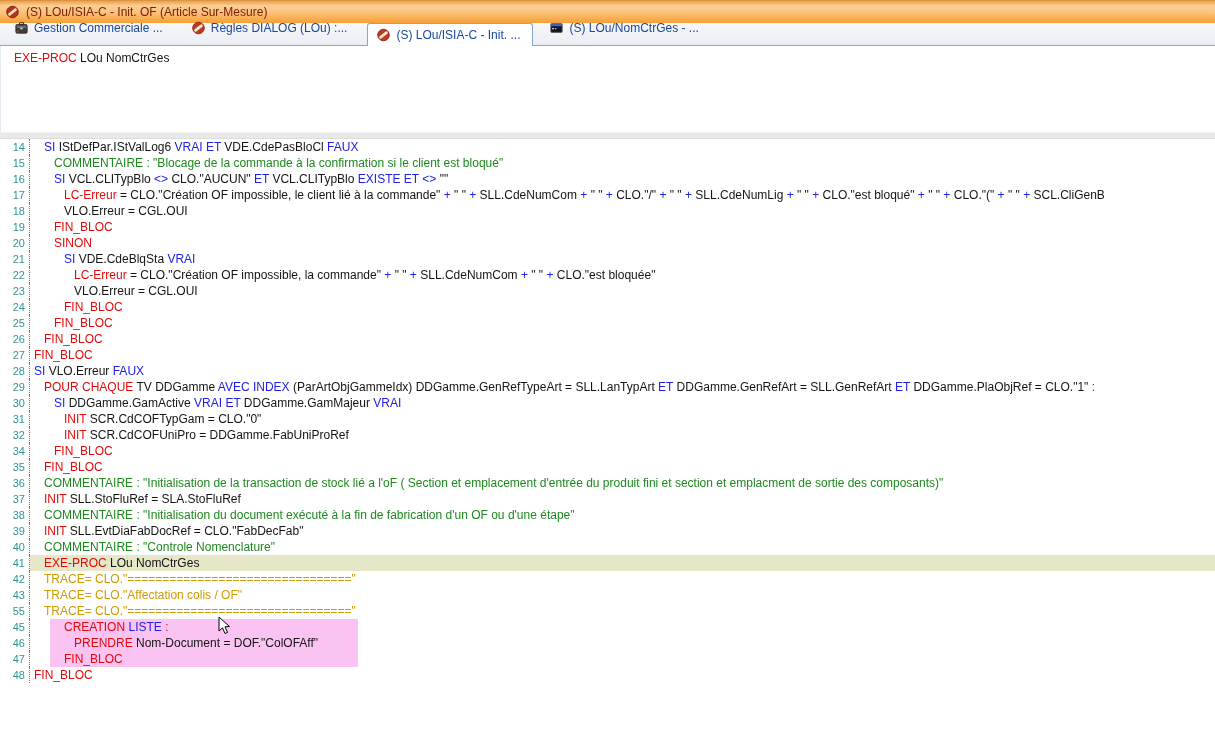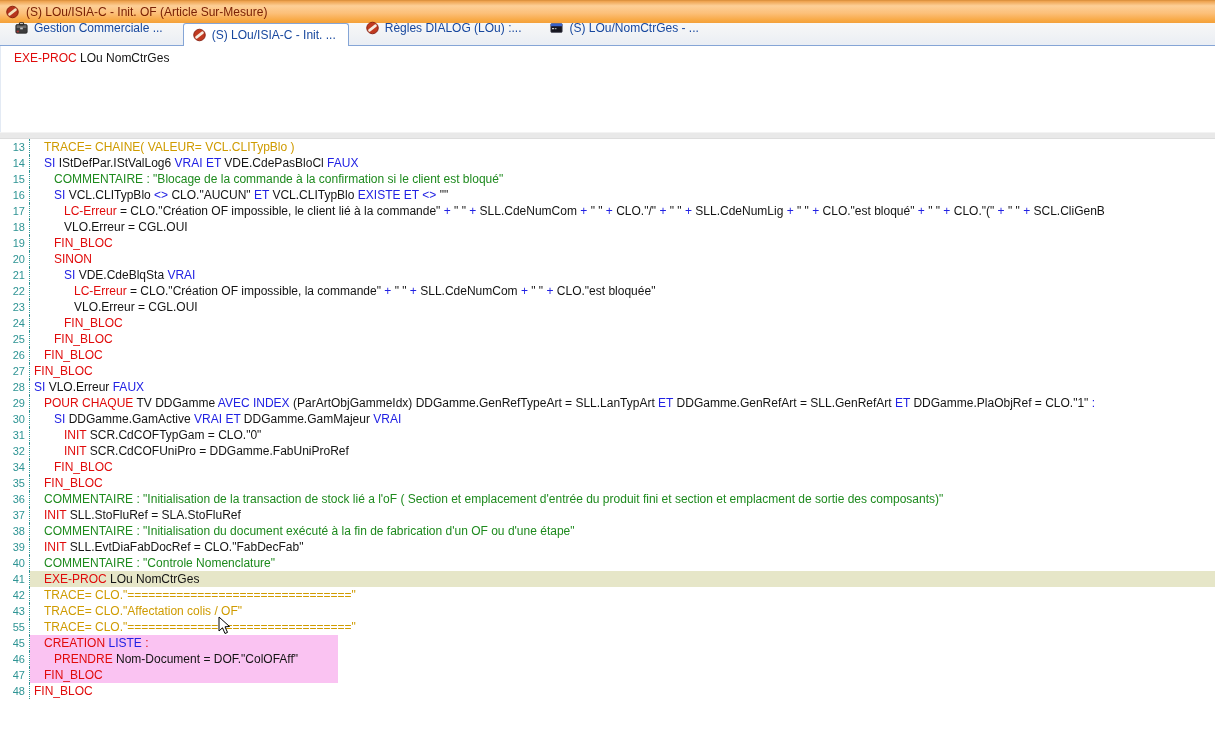--- a/index.html
+++ b/index.html
@@ -45,21 +45,21 @@
   
   .codepane { height:593px; background:#fff; font-size:12px; }
   .row { display:flex; height:16px; line-height:16px; }
   .gut {
     width:30px; min-width:30px; text-align:right; padding-right:4px;
     color:var(--gutter-teal,#2e9494); border-right:1px dotted var(--gutter-teal,#2e9494);
     font-size:11px; line-height:16px;
   }
   .txt { flex:1; white-space:pre; overflow:hidden; color:var(--code-black,#141414); }
   .row.exec .txt { background:var(--exec-line-bg,#e6e6c8); }
-  .row.sel  .txt { background:linear-gradient(to right, var(--selection-pink,#fac3f2) 0 308px, transparent 308px); }
+  .row.sel  .txt { background:linear-gradient(to right, var(--selection-pink,#fac3f2) 0 308px, transparent 308px);margin-left:20px; }
   
   .c-kr  { color:var(--kw-red,#e00b0b); }
   .c-kb  { color:var(--kw-blue,#2121e3); }
   .c-com { color:var(--comment-green,#1e8a1e); }
   .c-trc { color:var(--trace-orange,#cf9b00); }
   .c-pl  { color:var(--code-black,#141414); }
   
   .mouse { position:absolute; left:218px; top:616px; width:13px; height:20px; pointer-events:none; }
 </style>
 </head>
@@ -81,37 +81,37 @@
       <svg viewBox="0 0 16 16">
         <rect x="1.5" y="4" width="13" height="10" rx="1.5" fill="#3c3c3c" stroke="#1e1e1e" stroke-width="0.8"></rect>
         <rect x="2.5" y="5" width="11" height="3" fill="#6b6b6b"></rect>
         <rect x="5.5" y="2" width="5" height="2.5" rx="1" fill="none" stroke="#2a2a2a" stroke-width="1.2"></rect>
         <rect x="6.5" y="7.5" width="3" height="2" fill="#c9c9c9"></rect>
         <rect x="2.5" y="11" width="2.5" height="2" fill="#a33"></rect>
       </svg>
     </span>
     <span>Gestion Commerciale ...</span>
   </div>
-  <div class="tab active">
+  <div class="tab">
     <span class="icon">
       <svg viewBox="0 0 16 16">
         <circle cx="8" cy="8" r="6.6" fill="#c03a20" stroke="#82190a" stroke-width="1"></circle>
         <rect x="2.2" y="6.5" width="11.6" height="3" rx="1.4" fill="#f6ece0" transform="rotate(-38 8 8)"></rect>
       </svg>
     </span>
-    <span>(S) LOu/ISIA-C - Init. ...</span>
-  </div>
-  <div class="tab">
+    <span>Règles DIALOG (LOu) :...</span>
+  </div>
+  <div class="tab active">
     <span class="icon">
       <svg viewBox="0 0 16 16">
         <circle cx="8" cy="8" r="6.6" fill="#c03a20" stroke="#82190a" stroke-width="1"></circle>
         <rect x="2.2" y="6.5" width="11.6" height="3" rx="1.4" fill="#f6ece0" transform="rotate(-38 8 8)"></rect>
       </svg>
     </span>
-    <span>Règles DIALOG (LOu) :...</span>
+    <span>(S) LOu/ISIA-C - Init. ...</span>
   </div>
   <div class="tab">
     <span class="icon">
       <svg viewBox="0 0 16 16">
         <rect x="1.5" y="3" width="13" height="10" rx="1" fill="#15151f" stroke="#4a4a5a" stroke-width="0.8"></rect>
         <rect x="1.5" y="3" width="13" height="3" fill="#3a62c8"></rect>
         <rect x="3" y="8" width="2" height="1.4" fill="#e8e8e8"></rect>
         <rect x="6" y="8" width="2" height="1.4" fill="#9aa"></rect>
       </svg>
     </span>
@@ -121,24 +121,20 @@
 
 <div class="toppanel">
   <div style="white-space:pre;"><span class="c-kr">EXE-PROC</span><span class="c-pl"> LOu NomCtrGes</span></div>
 </div>
 
 <div class="splitter"></div>
 
 <div class="codepane">
   <div id="code-lines">
       <div class="row">
-        <span class="gut">13</span>
-        <span class="txt" style="padding-left: 14px;"><span class="c-trc">TRACE= CHAINE( VALEUR= VCL.CLITypBlo )</span></span>
-      </div>
-      <div class="row">
         <span class="gut">14</span>
         <span class="txt" style="padding-left: 14px;"><span class="c-kb">SI</span><span class="c-pl"> IStDefPar.IStValLog6 </span><span class="c-kb">VRAI</span><span class="c-pl"> </span><span class="c-kb">ET</span><span class="c-pl"> VDE.CdePasBloCl </span><span class="c-kb">FAUX</span></span>
       </div>
       <div class="row">
         <span class="gut">15</span>
         <span class="txt" style="padding-left: 24px;"><span class="c-com">COMMENTAIRE : "Blocage de la commande à la confirmation si le client est bloqué"</span></span>
       </div>
       <div class="row">
         <span class="gut">16</span>
         <span class="txt" style="padding-left: 24px;"><span class="c-kb">SI</span><span class="c-pl"> VCL.CLITypBlo </span><span class="c-kb">&lt;&gt;</span><span class="c-pl"> CLO."AUCUN" </span><span class="c-kb">ET</span><span class="c-pl"> VCL.CLITypBlo </span><span class="c-kb">EXISTE</span><span class="c-pl"> </span><span class="c-kb">ET</span><span class="c-pl"> </span><span class="c-kb">&lt;&gt;</span><span class="c-pl"> ""</span></span>

